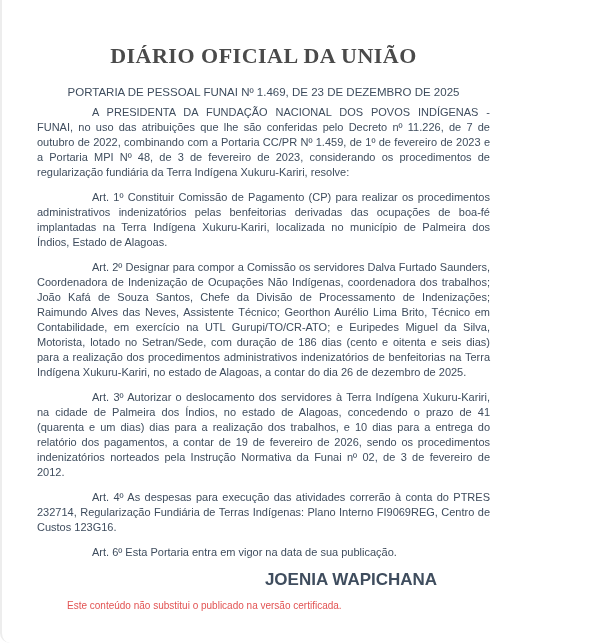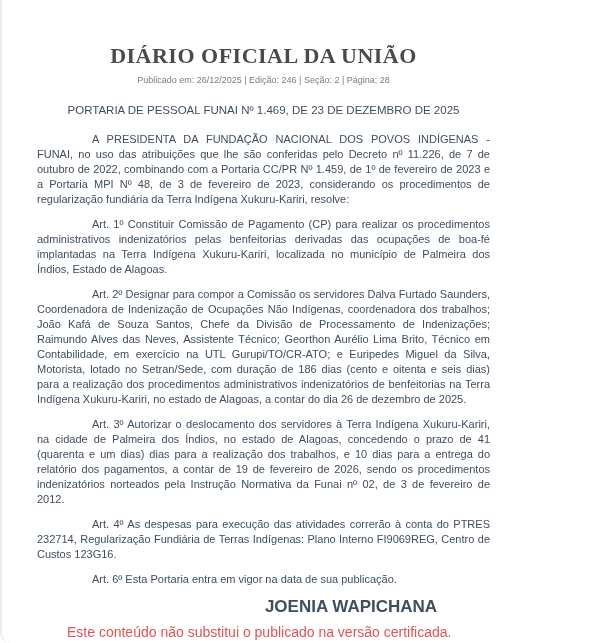--- a/index.html
+++ b/index.html
@@ -48,21 +48,21 @@
   }
   .doc-heading {
     margin-top: 17px;
     text-align: center;
     font-size: 11.5px;
     font-weight: normal;
     color: #3f4d5e;
     line-height: 14px;
   }
   .doc-body {
-    margin-top: 15px;
+    margin-top: 6px;
   }
   .doc-body p {
     margin: 0 0 10px 0;
     font-size: 11px;
     line-height: 15px;
     color: #3f4d5e;
     text-align: justify;
     text-indent: 55px;
   }
   .signature {
@@ -70,33 +70,32 @@
     padding-left: 175px;
     text-align: center;
     font-size: 17px;
     font-weight: bold;
     color: #3f4d5e;
     line-height: 14px;
   }
   .disclaimer {
     margin-top: 13px;
     padding-left: 30px;
-    font-size: 14px;
+    font-size: 10px;
     color: #e25353;
     line-height: 11px;
   }
 </style>
 </head>
 <body>
 
 <div class="page">
 
   <div class="masthead">
     <div class="masthead-title">DIÁRIO OFICIAL DA UNIÃO</div>
-    <div class="masthead-meta">Publicado em: 26/12/2025 | Edição: 246 | Seção: 2 | Página: 28</div>
   </div>
 
   <div class="doc-heading">PORTARIA DE PESSOAL FUNAI Nº 1.469, DE 23 DE DEZEMBRO DE 2025</div>
 
   <div class="doc-body">
     <p>A PRESIDENTA DA FUNDAÇÃO NACIONAL DOS POVOS INDÍGENAS - FUNAI, no uso das atribuições que lhe são conferidas pelo Decreto nº 11.226, de 7 de outubro de 2022, combinando com a Portaria CC/PR Nº 1.459, de 1º de fevereiro de 2023 e a Portaria MPI Nº 48, de 3 de fevereiro de 2023, considerando os procedimentos de regularização fundiária da Terra Indígena Xukuru-Kariri, resolve:</p>
     <p>Art. 1º Constituir Comissão de Pagamento (CP) para realizar os procedimentos administrativos indenizatórios pelas benfeitorias derivadas das ocupações de boa-fé implantadas na Terra Indígena Xukuru-Kariri, localizada no município de Palmeira dos Índios, Estado de Alagoas.</p>
     <p>Art. 2º Designar para compor a Comissão os servidores Dalva Furtado Saunders, Coordenadora de Indenização de Ocupações Não Indígenas, coordenadora dos trabalhos; João Kafá de Souza Santos, Chefe da Divisão de Processamento de Indenizações; Raimundo Alves das Neves, Assistente Técnico; Georthon Aurélio Lima Brito, Técnico em Contabilidade, em exercício na UTL Gurupi/TO/CR-ATO; e Euripedes Miguel da Silva, Motorista, lotado no Setran/Sede, com duração de 186 dias (cento e oitenta e seis dias) para a realização dos procedimentos administrativos indenizatórios de benfeitorias na Terra Indígena Xukuru-Kariri, no estado de Alagoas, a contar do dia 26 de dezembro de 2025.</p>
     <p>Art. 3º Autorizar o deslocamento dos servidores à Terra Indígena Xukuru-Kariri, na cidade de Palmeira dos Índios, no estado de Alagoas, concedendo o prazo de 41 (quarenta e um dias) dias para a realização dos trabalhos, e 10 dias para a entrega do relatório dos pagamentos, a contar de 19 de fevereiro de 2026, sendo os procedimentos indenizatórios norteados pela Instrução Normativa da Funai nº 02, de 3 de fevereiro de 2012.</p>
     <p>Art. 4º As despesas para execução das atividades correrão à conta do PTRES 232714, Regularização Fundiária de Terras Indígenas: Plano Interno FI9069REG, Centro de Custos 123G16.</p>

